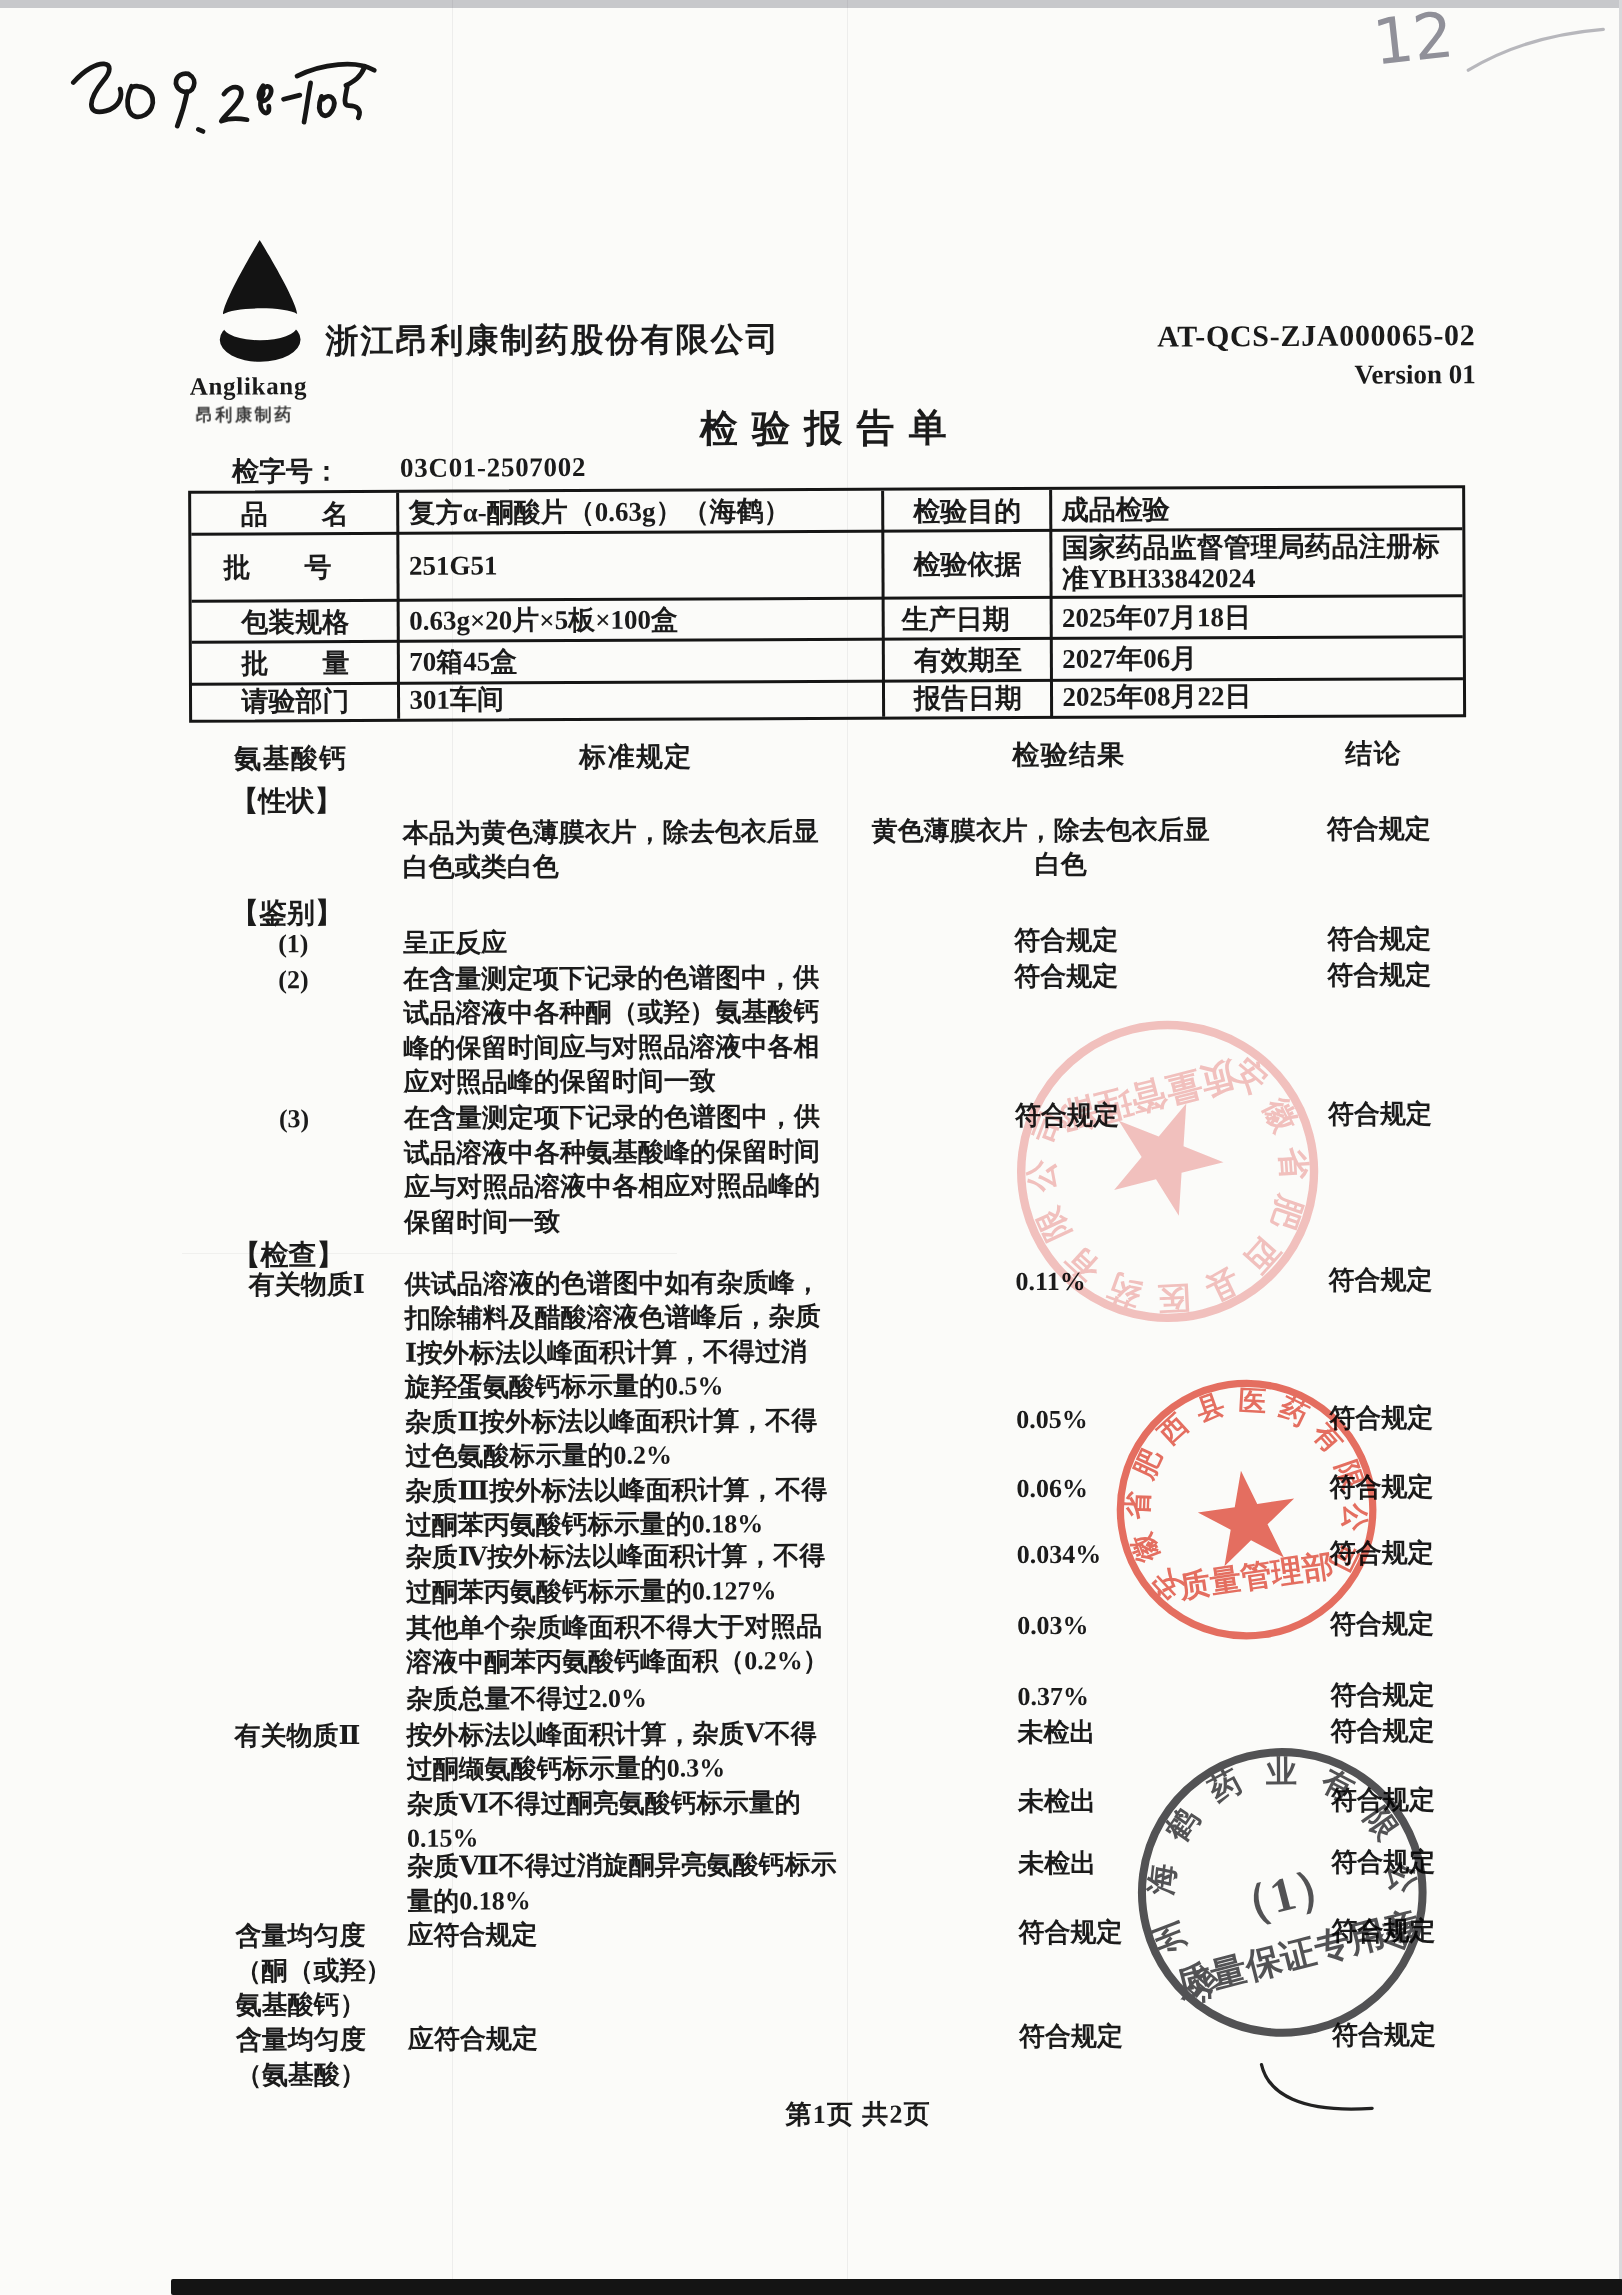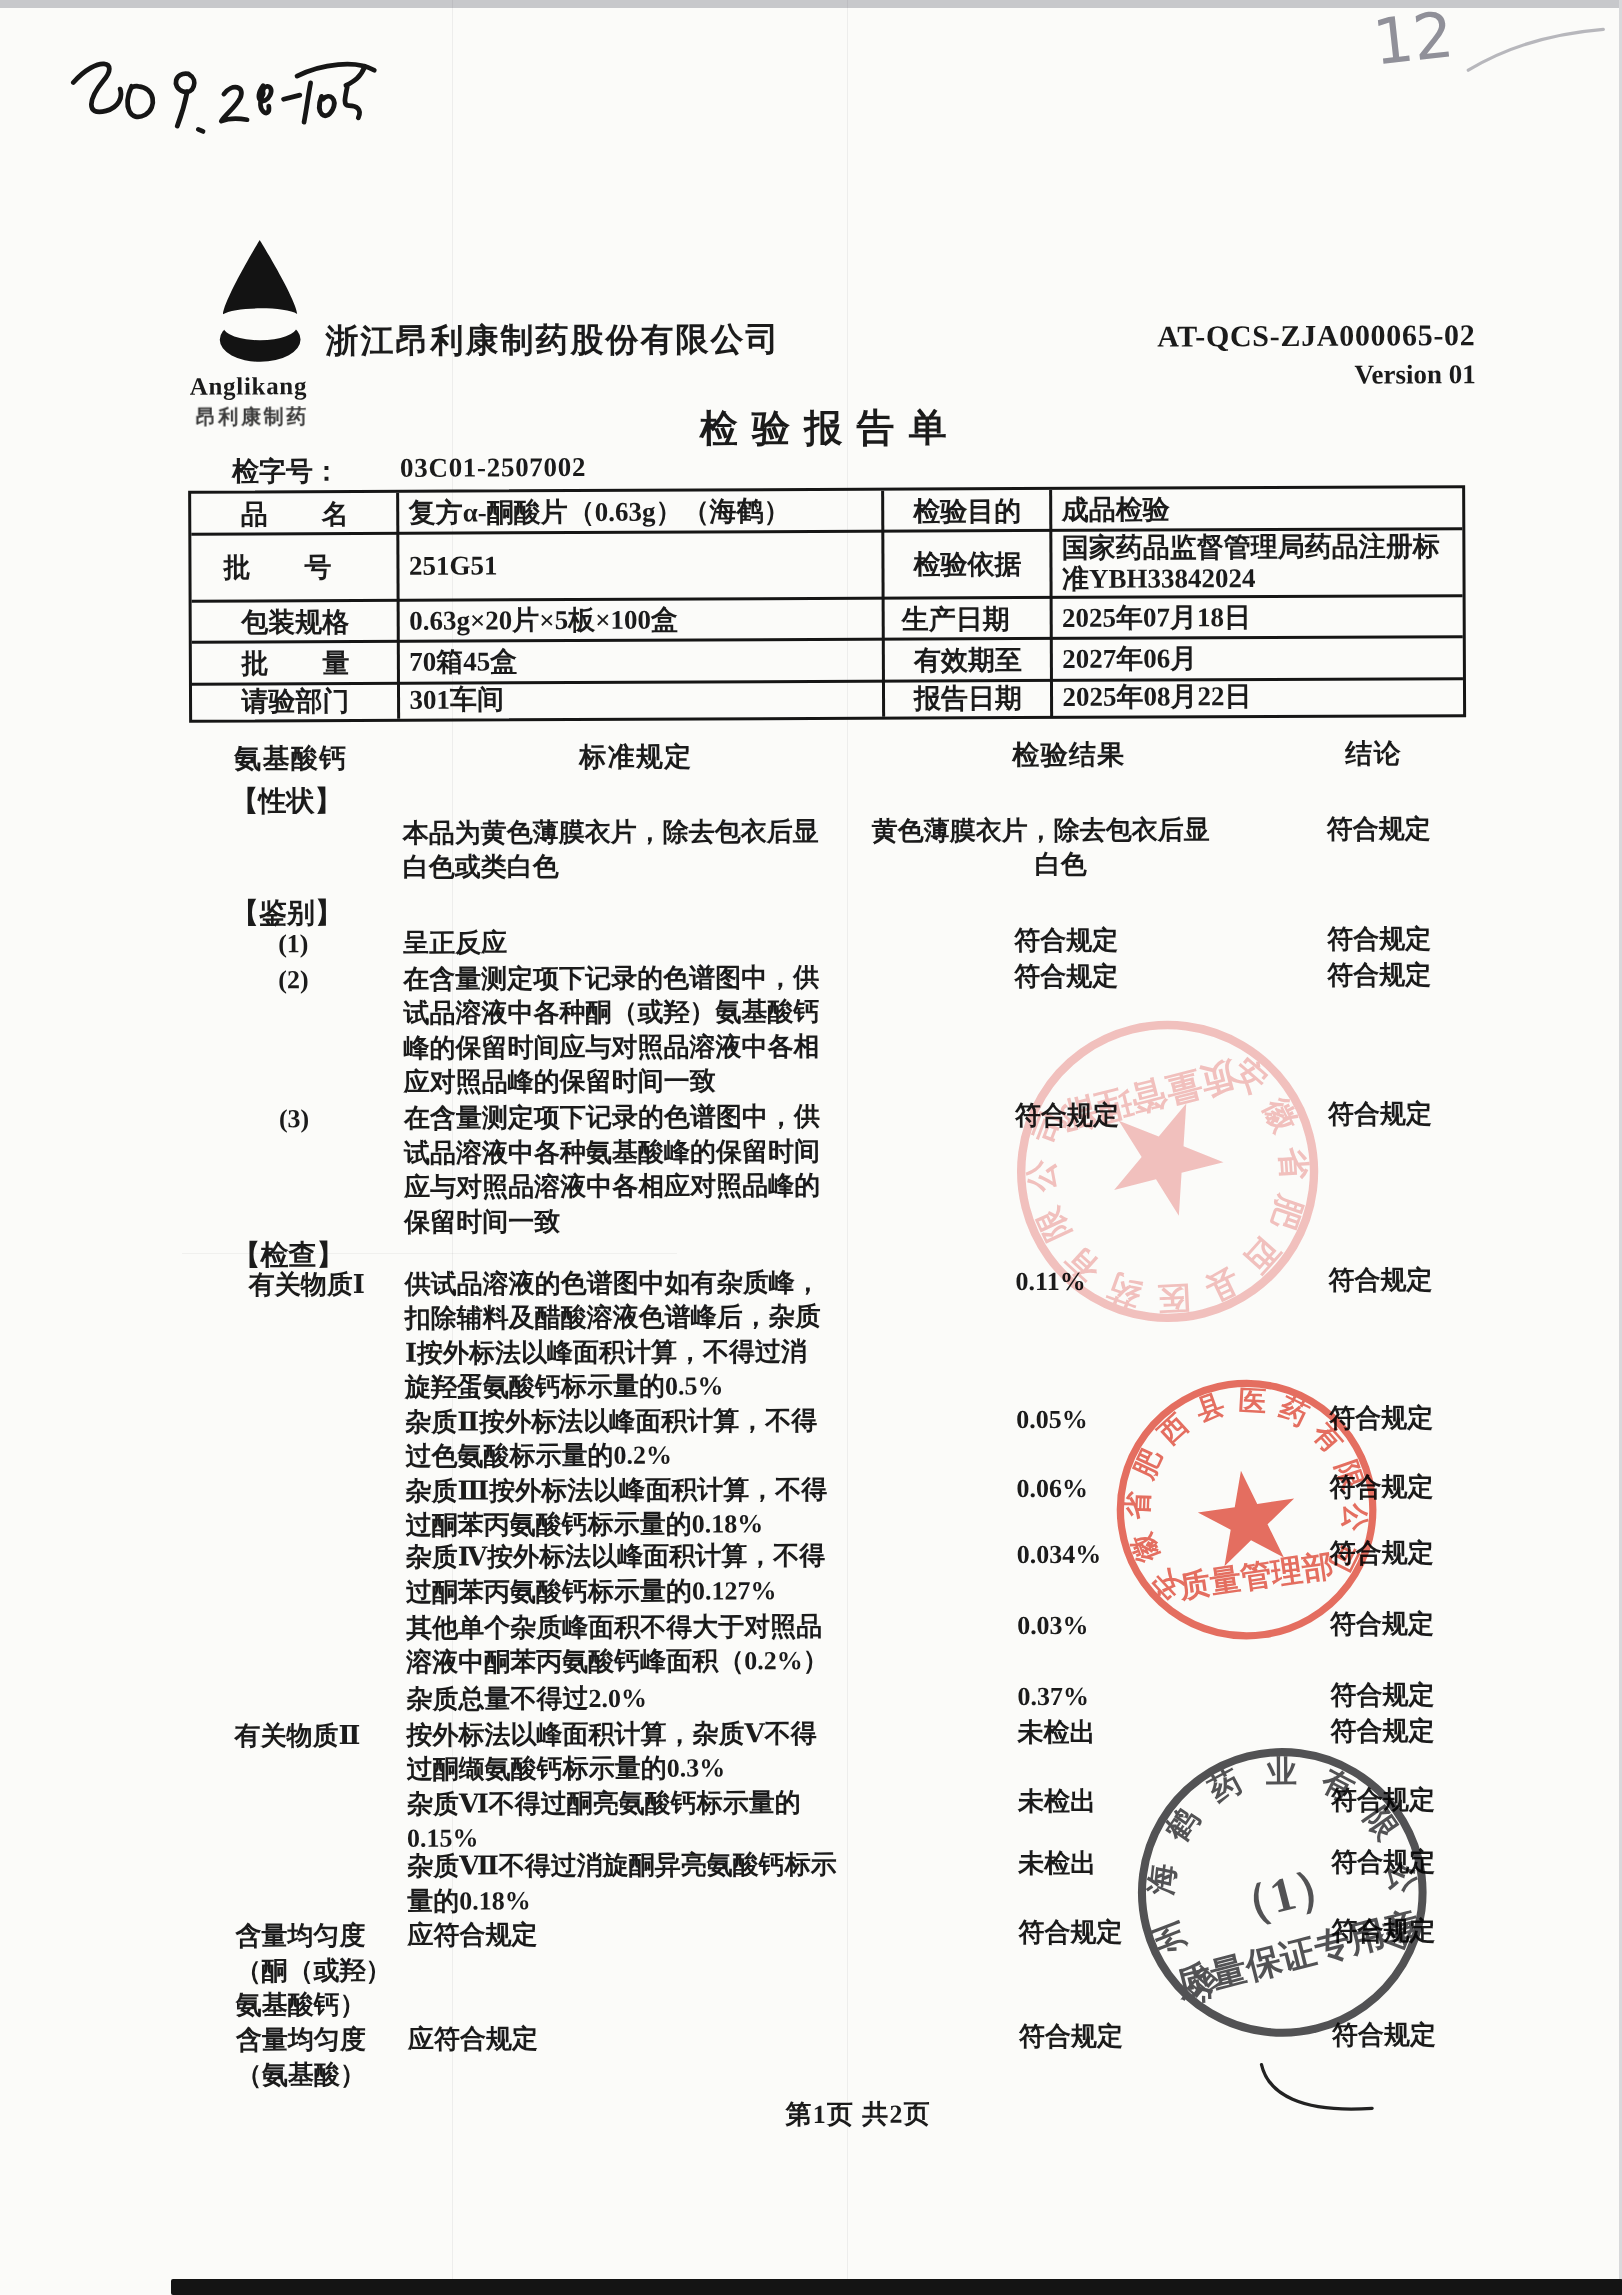--- a/index.html
+++ b/index.html
@@ -18,21 +18,21 @@
   .content{position:absolute;left:0;top:0;width:1623px;height:2295px;transform:rotate(-0.25deg);}
 
   
   .company-name{font-size:33px;font-weight:700;letter-spacing:2px;}
   .doc-code{font-size:30px;font-weight:700;letter-spacing:0.7px;text-align:right;width:456px;}
   .version{font-size:27px;font-weight:700;text-align:right;width:456px;}
   .report-title{font-size:38px;font-weight:700;letter-spacing:14.3px;text-align:center;width:587px;}
   .report-no-label{font-size:27px;font-weight:700;}
   .report-no{font-size:27px;font-weight:600;letter-spacing:0.7px;}
   .logo-name{font-size:25px;font-weight:700;letter-spacing:0.7px;font-family:"Liberation Serif",serif;}
-  .logo-sub{font-size:20px;font-weight:700;color:#3a3a3a;letter-spacing:2.6px;filter:blur(0.7px);}
+  .logo-sub{font-size:17px;font-weight:700;color:#3a3a3a;letter-spacing:2.6px;filter:blur(0.7px);}
 
   
   .itable{position:absolute;left:191px;top:488px;width:1277px;height:232px;border:3.9px solid #161616;box-sizing:border-box;}
   .icell{position:absolute;box-sizing:border-box;display:flex;align-items:center;font-size:27px;font-weight:600;}
   .icell.lab{justify-content:center;text-align:center;}
   .icell.val{justify-content:flex-start;padding-left:10.4px;line-height:1.15;}
   .hline{position:absolute;left:0;width:100%;height:3.3px;background:#161616;}
   .vline{position:absolute;top:0;width:3.3px;height:100%;background:#161616;}
 
   

